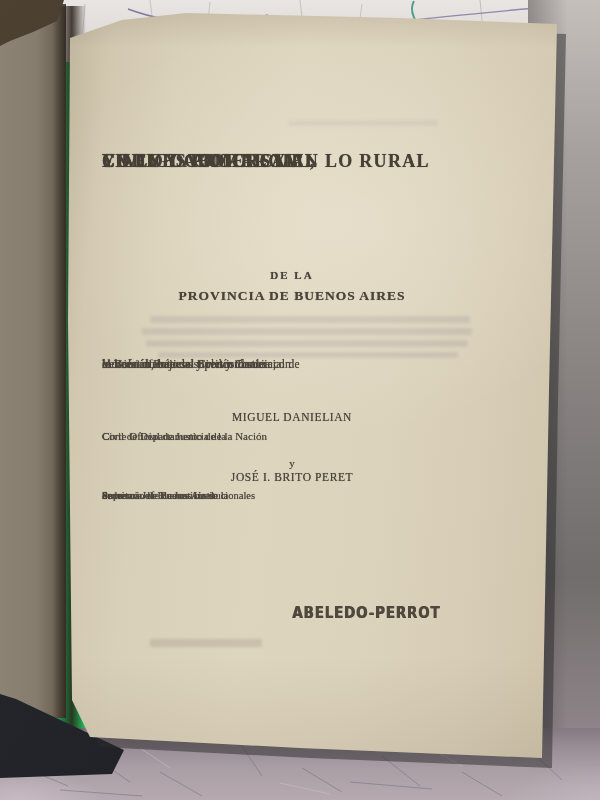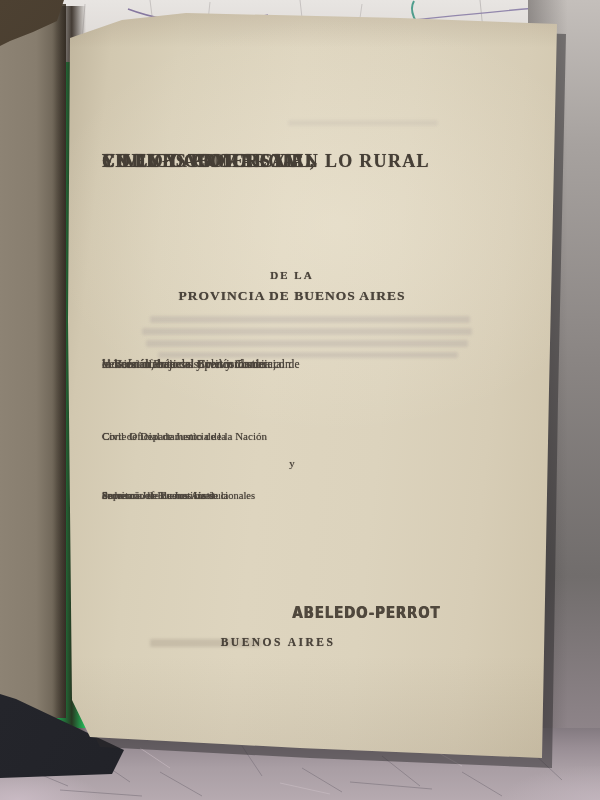--- a/index.html
+++ b/index.html
@@ -145,33 +145,34 @@
     <div class="txt block de-la">DE LA</div>
     <div class="txt block provincia">PROVINCIA DE BUENOS AIRES</div>
 
     <div class="txt block note">
       <div>Versión directa del Boletín Justicia,</div>
       <div>índices alfabéticos y concordancia con</div>
       <div>el Boletín Procesal Civil y Comercial de</div>
       <div>la Versión, bajo la supervisión de</div>
     </div>
 
+    <div class="txt block sup-name-1">MIGUEL DANIELIAN</div>
     <div class="txt block sup-role-1">
       <div>Civil de Departamento de la</div>
       <div>Corte Oficial de Justicia de la Nación</div>
     </div>
 
     <div class="txt block conjunction">y</div>
 
+    <div class="txt block sup-name-2">JOSÉ I. BRITO PERET</div>
     <div class="txt block sup-role-2">
       <div>Secretario de Buenos Institucionales</div>
       <div>de la</div>
       <div>Suprema Jefe de Justicia de la</div>
       <div>Provincia de Buenos Aires</div>
     </div>
 
     <div class="txt pub-block publisher-name">
       <span>ABELEDO-PERROT</span>
     </div>
-    <div class="txt pub-block publisher-city">BUENOS AIRES</div>
   </div>
 
 </div>
 
 </body></html>

